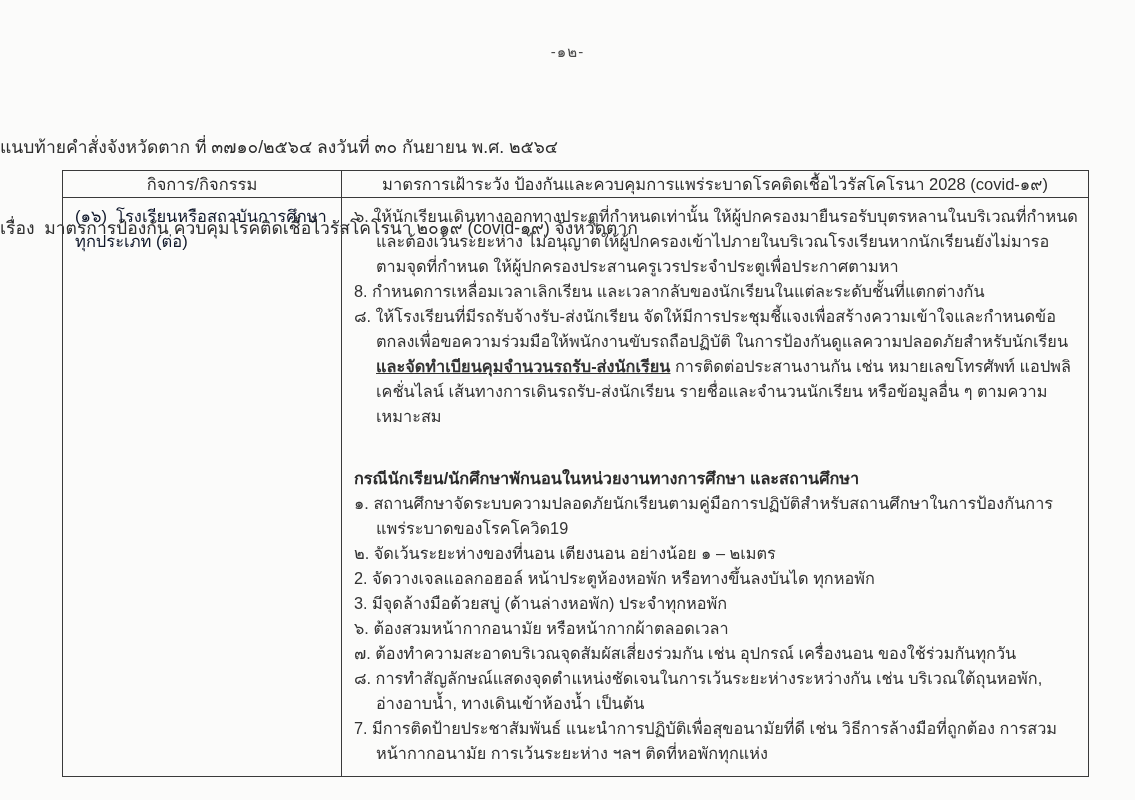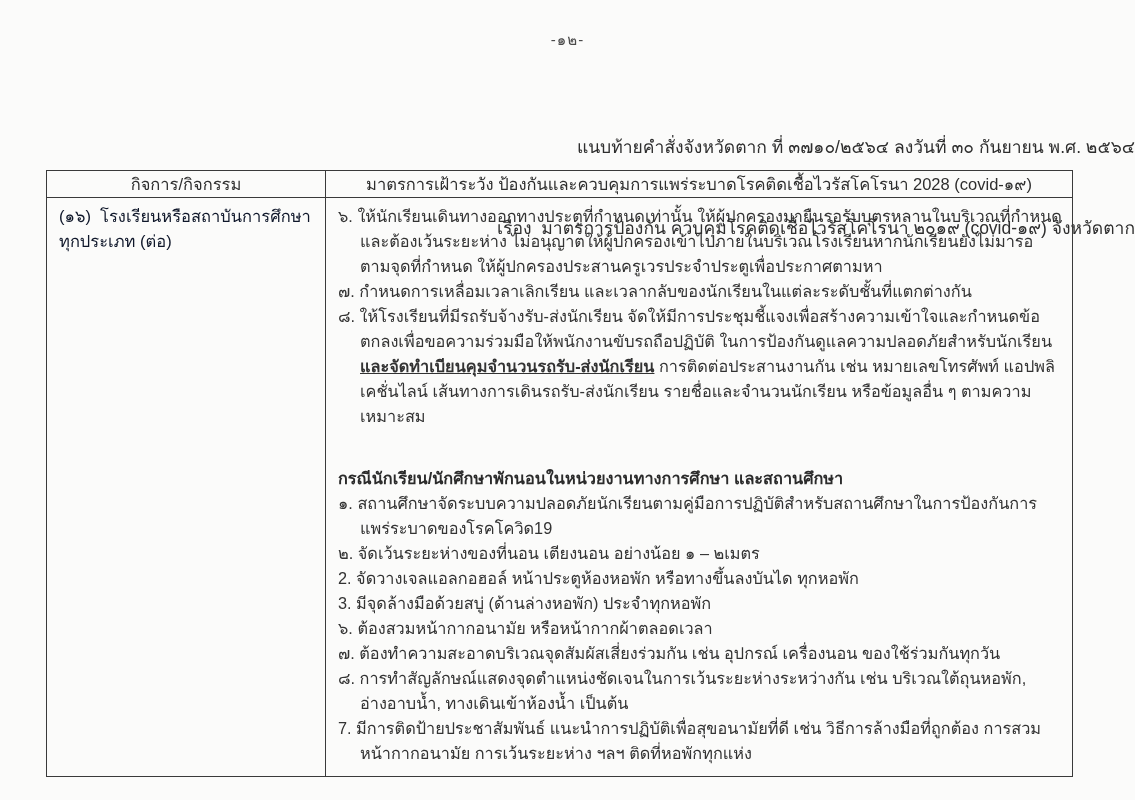--- a/index.html
+++ b/index.html
@@ -6,31 +6,31 @@
   body {
     width:1135px; height:800px;
     background:#fbfbfa;
     font-family:"Liberation Sans", sans-serif;
     color:#333;
     position:relative;
     overflow:hidden;
   }
   .page { position:absolute; inset:0; }
   .page-number {
-    position:absolute; top:28px; left:0; width:1135px;
+    position:absolute; top:40px; left:0; width:1135px;
     text-align:center; font-size:15px; color:#4a4a4a;
     letter-spacing:1px;
   }
   .doc-header {
     position:absolute; top:80px; left:0; width:1135px;
-    text-align:right; font-size:17.5px; line-height:27px; color:#2e2e2e;
+    text-align:left; font-size:17.5px; line-height:27px; color:#2e2e2e;
     white-space:pre-wrap;
   }
   .doc-table {
-    position:absolute; left:46px; top:170px;
+    position:absolute; left:62px; top:170px;
     width:1027px; height:607px;
     border:1.6px solid #3a3a3a;
     box-sizing:border-box;
     background:transparent;
   }
   .thead {
     display:flex; height:27px;
     border-bottom:1.4px solid #3a3a3a;
     box-sizing:border-box;
   }
@@ -86,21 +86,21 @@
       <div class="col2">มาตรการเฝ้าระวัง ป้องกันและควบคุมการแพร่ระบาดโรคติดเชื้อไวรัสโคโรนา 2028 (covid-๑๙)</div>
     </div>
 
     <div class="tbody">
 
       <div class="col1">(๑๖)  โรงเรียนหรือสถาบันการศึกษา ทุกประเภท (ต่อ)</div>
 
       <div class="col2">
 
         <div class="measure-item">๖. ให้นักเรียนเดินทางออกทางประตูที่กำหนดเท่านั้น ให้ผู้ปกครองมายืนรอรับบุตรหลานในบริเวณที่กำหนดและต้องเว้นระยะห่าง ไม่อนุญาตให้ผู้ปกครองเข้าไปภายในบริเวณโรงเรียนหากนักเรียนยังไม่มารอตามจุดที่กำหนด ให้ผู้ปกครองประสานครูเวรประจำประตูเพื่อประกาศตามหา</div>
-        <div class="measure-item">๗. กำหนดการเหลื่อมเวลาเลิกเรียน และเวลากลับของนักเรียนในแต่ละระดับชั้นที่แตกต่างกัน</div>
+        <div class="measure-item">8. กำหนดการเหลื่อมเวลาเลิกเรียน และเวลากลับของนักเรียนในแต่ละระดับชั้นที่แตกต่างกัน</div>
         <div class="measure-item"><span>๘. ให้โรงเรียนที่มีรถรับจ้างรับ-ส่งนักเรียน จัดให้มีการประชุมชี้แจงเพื่อสร้างความเข้าใจและกำหนดข้อตกลงเพื่อขอความร่วมมือให้พนักงานขับรถถือปฏิบัติ ในการป้องกันดูแลความปลอดภัยสำหรับนักเรียน </span><span class="u">และจัดทำเบียนคุมจำนวนรถรับ-ส่งนักเรียน</span><span> การติดต่อประสานงานกัน เช่น หมายเลขโทรศัพท์ แอปพลิเคชั่นไลน์ เส้นทางการเดินรถรับ-ส่งนักเรียน รายชื่อและจำนวนนักเรียน หรือข้อมูลอื่น ๆ ตามความเหมาะสม</span></div>
 
         <div class="section-header">กรณีนักเรียน/นักศึกษาพักนอนในหน่วยงานทางการศึกษา และสถานศึกษา</div>
 
         <div class="measure-item">๑. สถานศึกษาจัดระบบความปลอดภัยนักเรียนตามคู่มือการปฏิบัติสำหรับสถานศึกษาในการป้องกันการแพร่ระบาดของโรคโควิด19</div>
         <div class="measure-item">๒. จัดเว้นระยะห่างของที่นอน เตียงนอน อย่างน้อย ๑ – ๒เมตร</div>
         <div class="measure-item">2. จัดวางเจลแอลกอฮอล์ หน้าประตูห้องหอพัก หรือทางขึ้นลงบันได ทุกหอพัก</div>
         <div class="measure-item">3. มีจุดล้างมือด้วยสบู่ (ด้านล่างหอพัก) ประจำทุกหอพัก</div>
         <div class="measure-item">๖. ต้องสวมหน้ากากอนามัย หรือหน้ากากผ้าตลอดเวลา</div>
         <div class="measure-item">๗. ต้องทำความสะอาดบริเวณจุดสัมผัสเสี่ยงร่วมกัน เช่น อุปกรณ์ เครื่องนอน ของใช้ร่วมกันทุกวัน</div>

